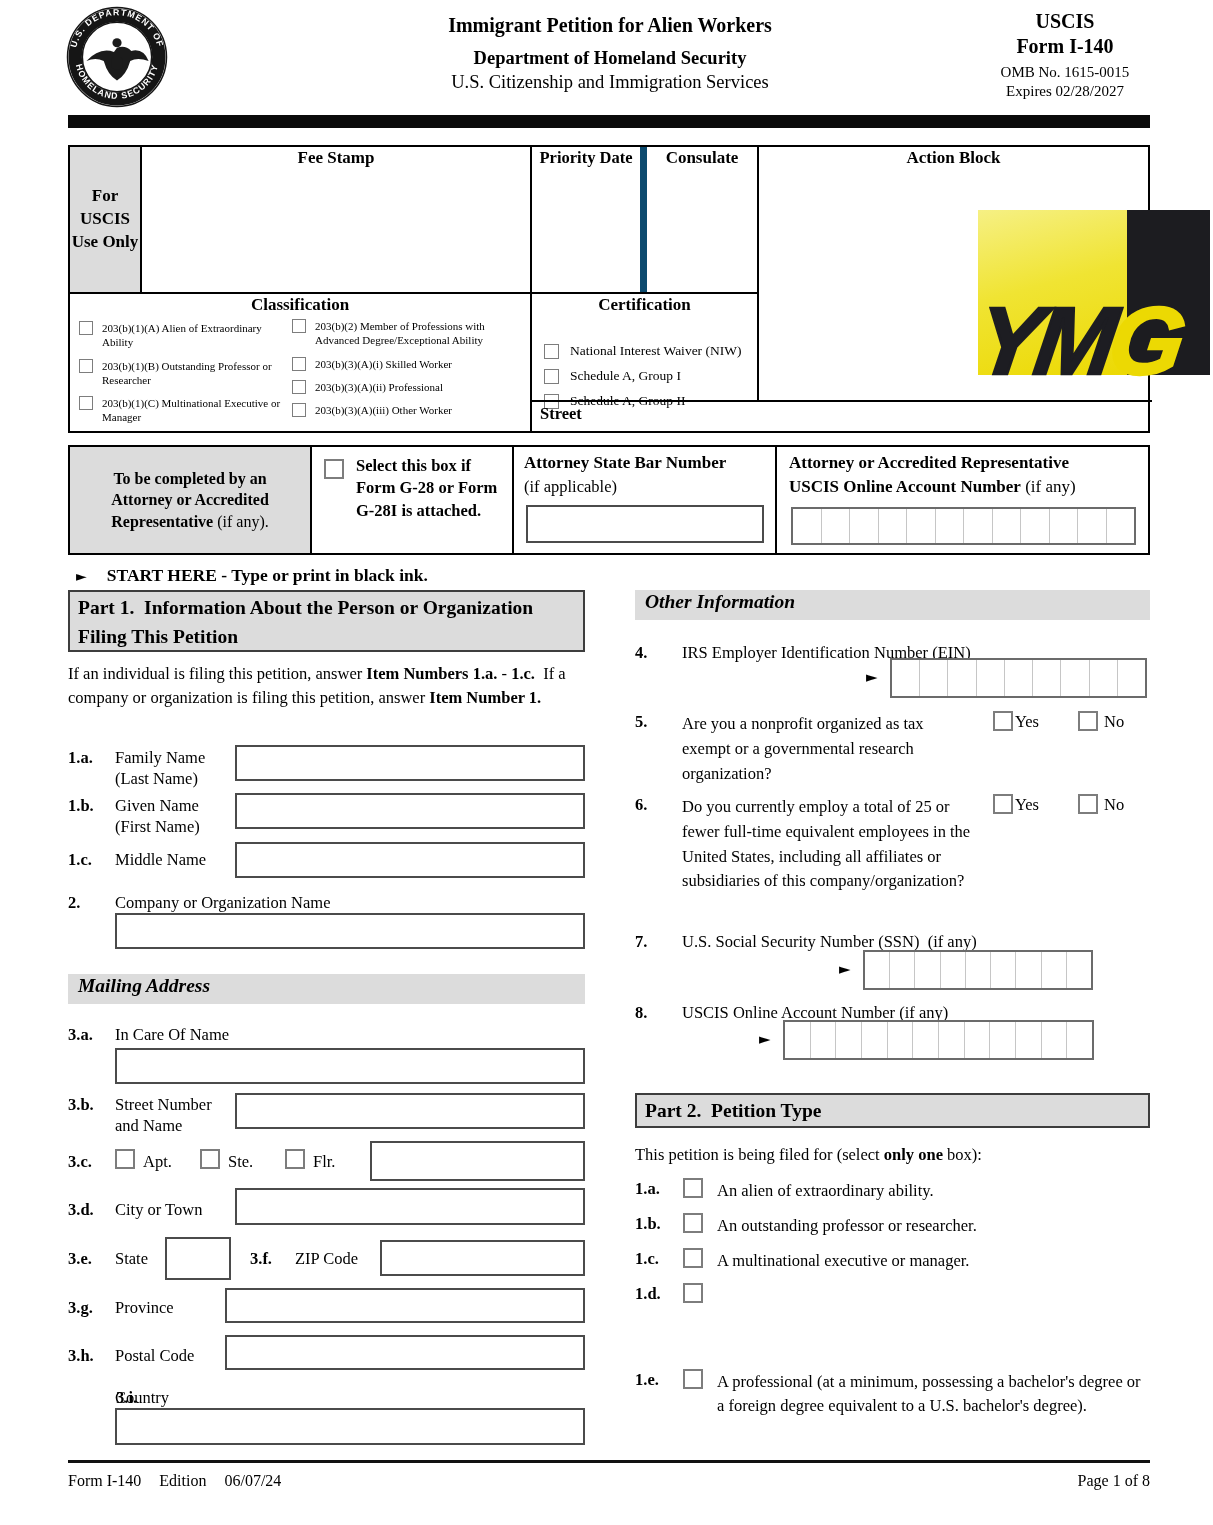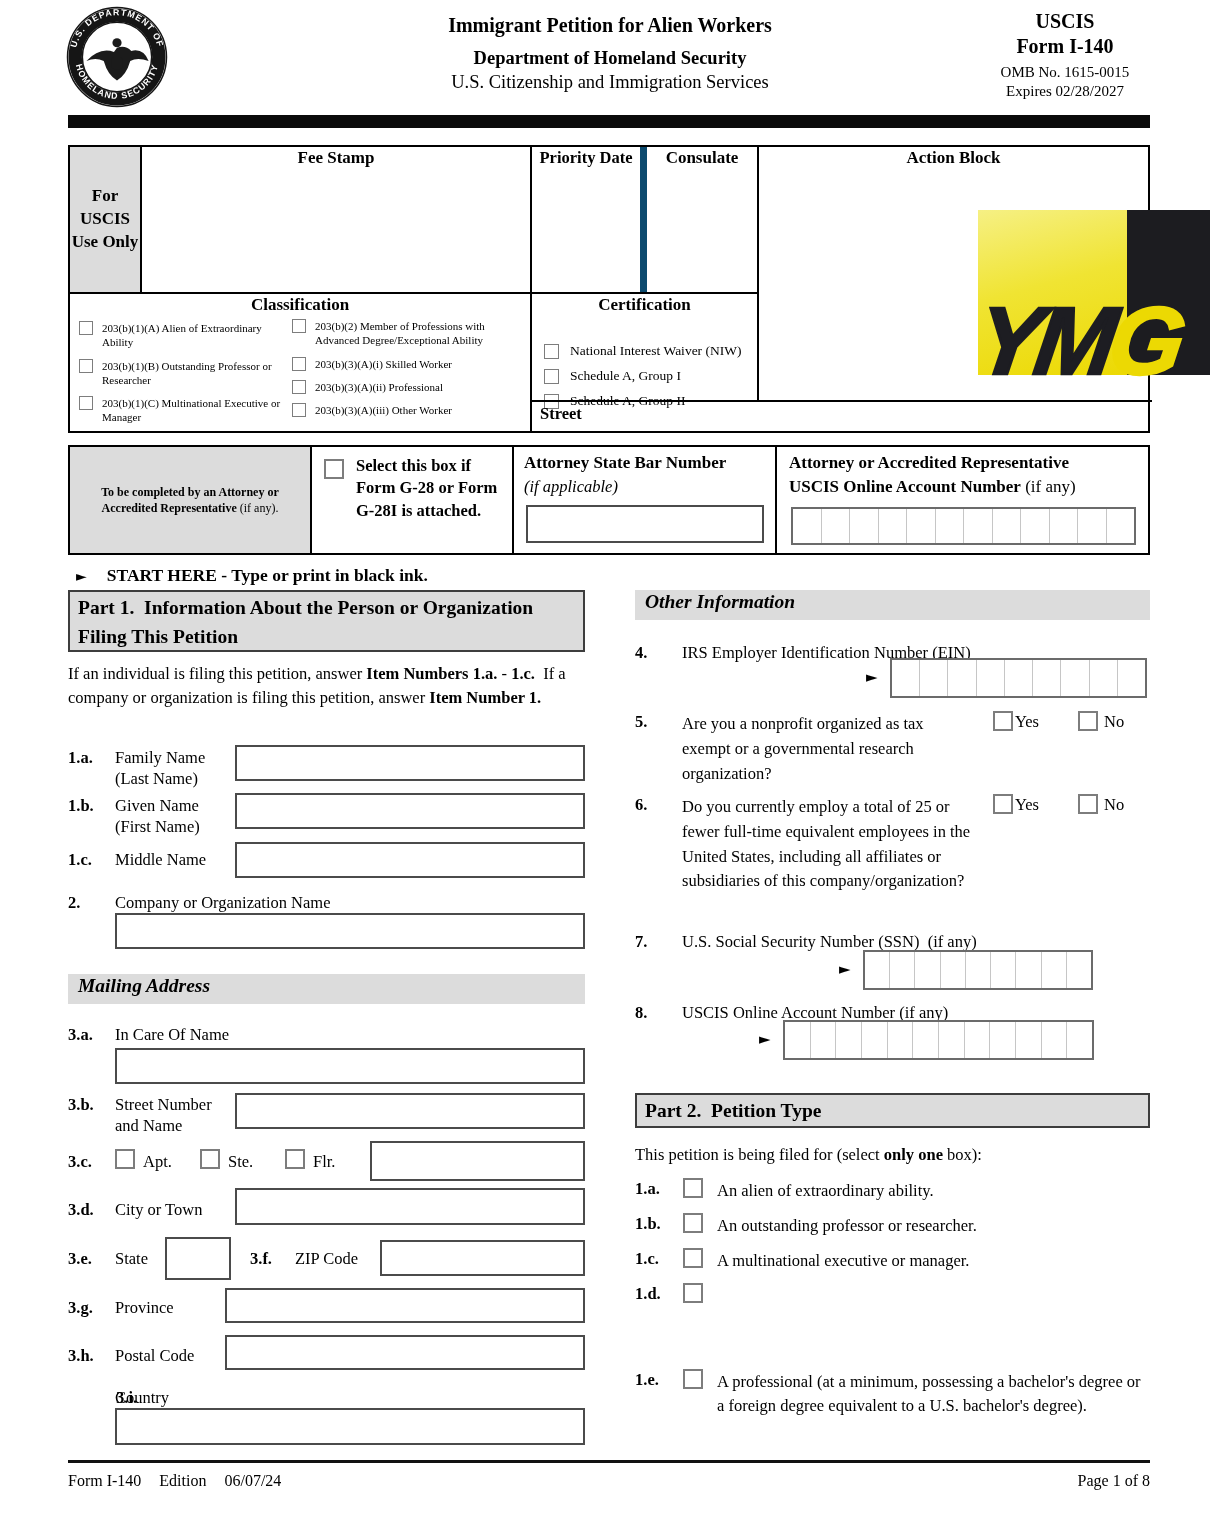--- a/index.html
+++ b/index.html
@@ -170,29 +170,29 @@
   </div>
 
   <div class="ymg" style="left:978px; top:210px; width:232px; height:165px;">
     <div class="ymg-yellow"></div>
     <div class="ymg-black"></div>
     <div class="ymg-text"><span class="ymg-ym">YM</span><span class="ymg-g">G</span></div>
   </div>
 
   <div class="atty-box" style="left:68px; top:445px; width:1082px; height:110px;">
     <div class="cell gray" style="left:0; top:0; width:242px; height:106px; border-right:2px solid #000; display:flex; align-items:center; justify-content:center;">
-      <div class="ctr" style="width:186px; font-size:12px; line-height:1.35;"><span class="b">To be completed by an Attorney or Accredited Representative</span><span> (if any).</span></div>
+      <div class="ctr" style="width:186px; font-size:16px; line-height:1.35;"><span class="b">To be completed by an Attorney or Accredited Representative</span><span> (if any).</span></div>
     </div>
     <div class="cell" style="left:242px; top:0; width:202px; height:106px; border-right:2px solid #000;">
       <span class="cb cb-md abs" style="left:12px; top:12px;"></span>
       <div class="b abs" style="left:44px; top:8px; width:150px; font-size:16.5px; line-height:1.35;">Select this box if Form G-28 or Form G-28I is attached.</div>
     </div>
     <div class="cell" style="left:444px; top:0; width:263px; height:106px; border-right:2px solid #000;">
       <div class="b abs" style="left:10px; top:6px; font-size:17px;">Attorney State Bar Number</div>
-      <div class="abs" style="left:10px; top:30px; font-size:16.5px;font-style:italic;">(if applicable)</div>
+      <div class="abs" style="left:10px; top:30px; font-size:16.5px;">(if applicable)</div>
       <div class="input-box" style="left:12px; top:58px; width:238px; height:38px;"></div>
     </div>
     <div class="cell" style="left:707px; top:0; width:371px; height:106px;">
       <div class="b abs" style="left:12px; top:6px; font-size:17px;">Attorney or Accredited Representative</div>
       <div class="abs" style="left:12px; top:30px; font-size:17px;"><span class="b">USCIS Online Account Number</span><span> (if any)</span></div>
       <div class="comb" style="left:14px; top:60px; width:345px; height:38px;">
           <div class="comb-cell"></div>
           <div class="comb-cell"></div>
           <div class="comb-cell"></div>
           <div class="comb-cell"></div>

